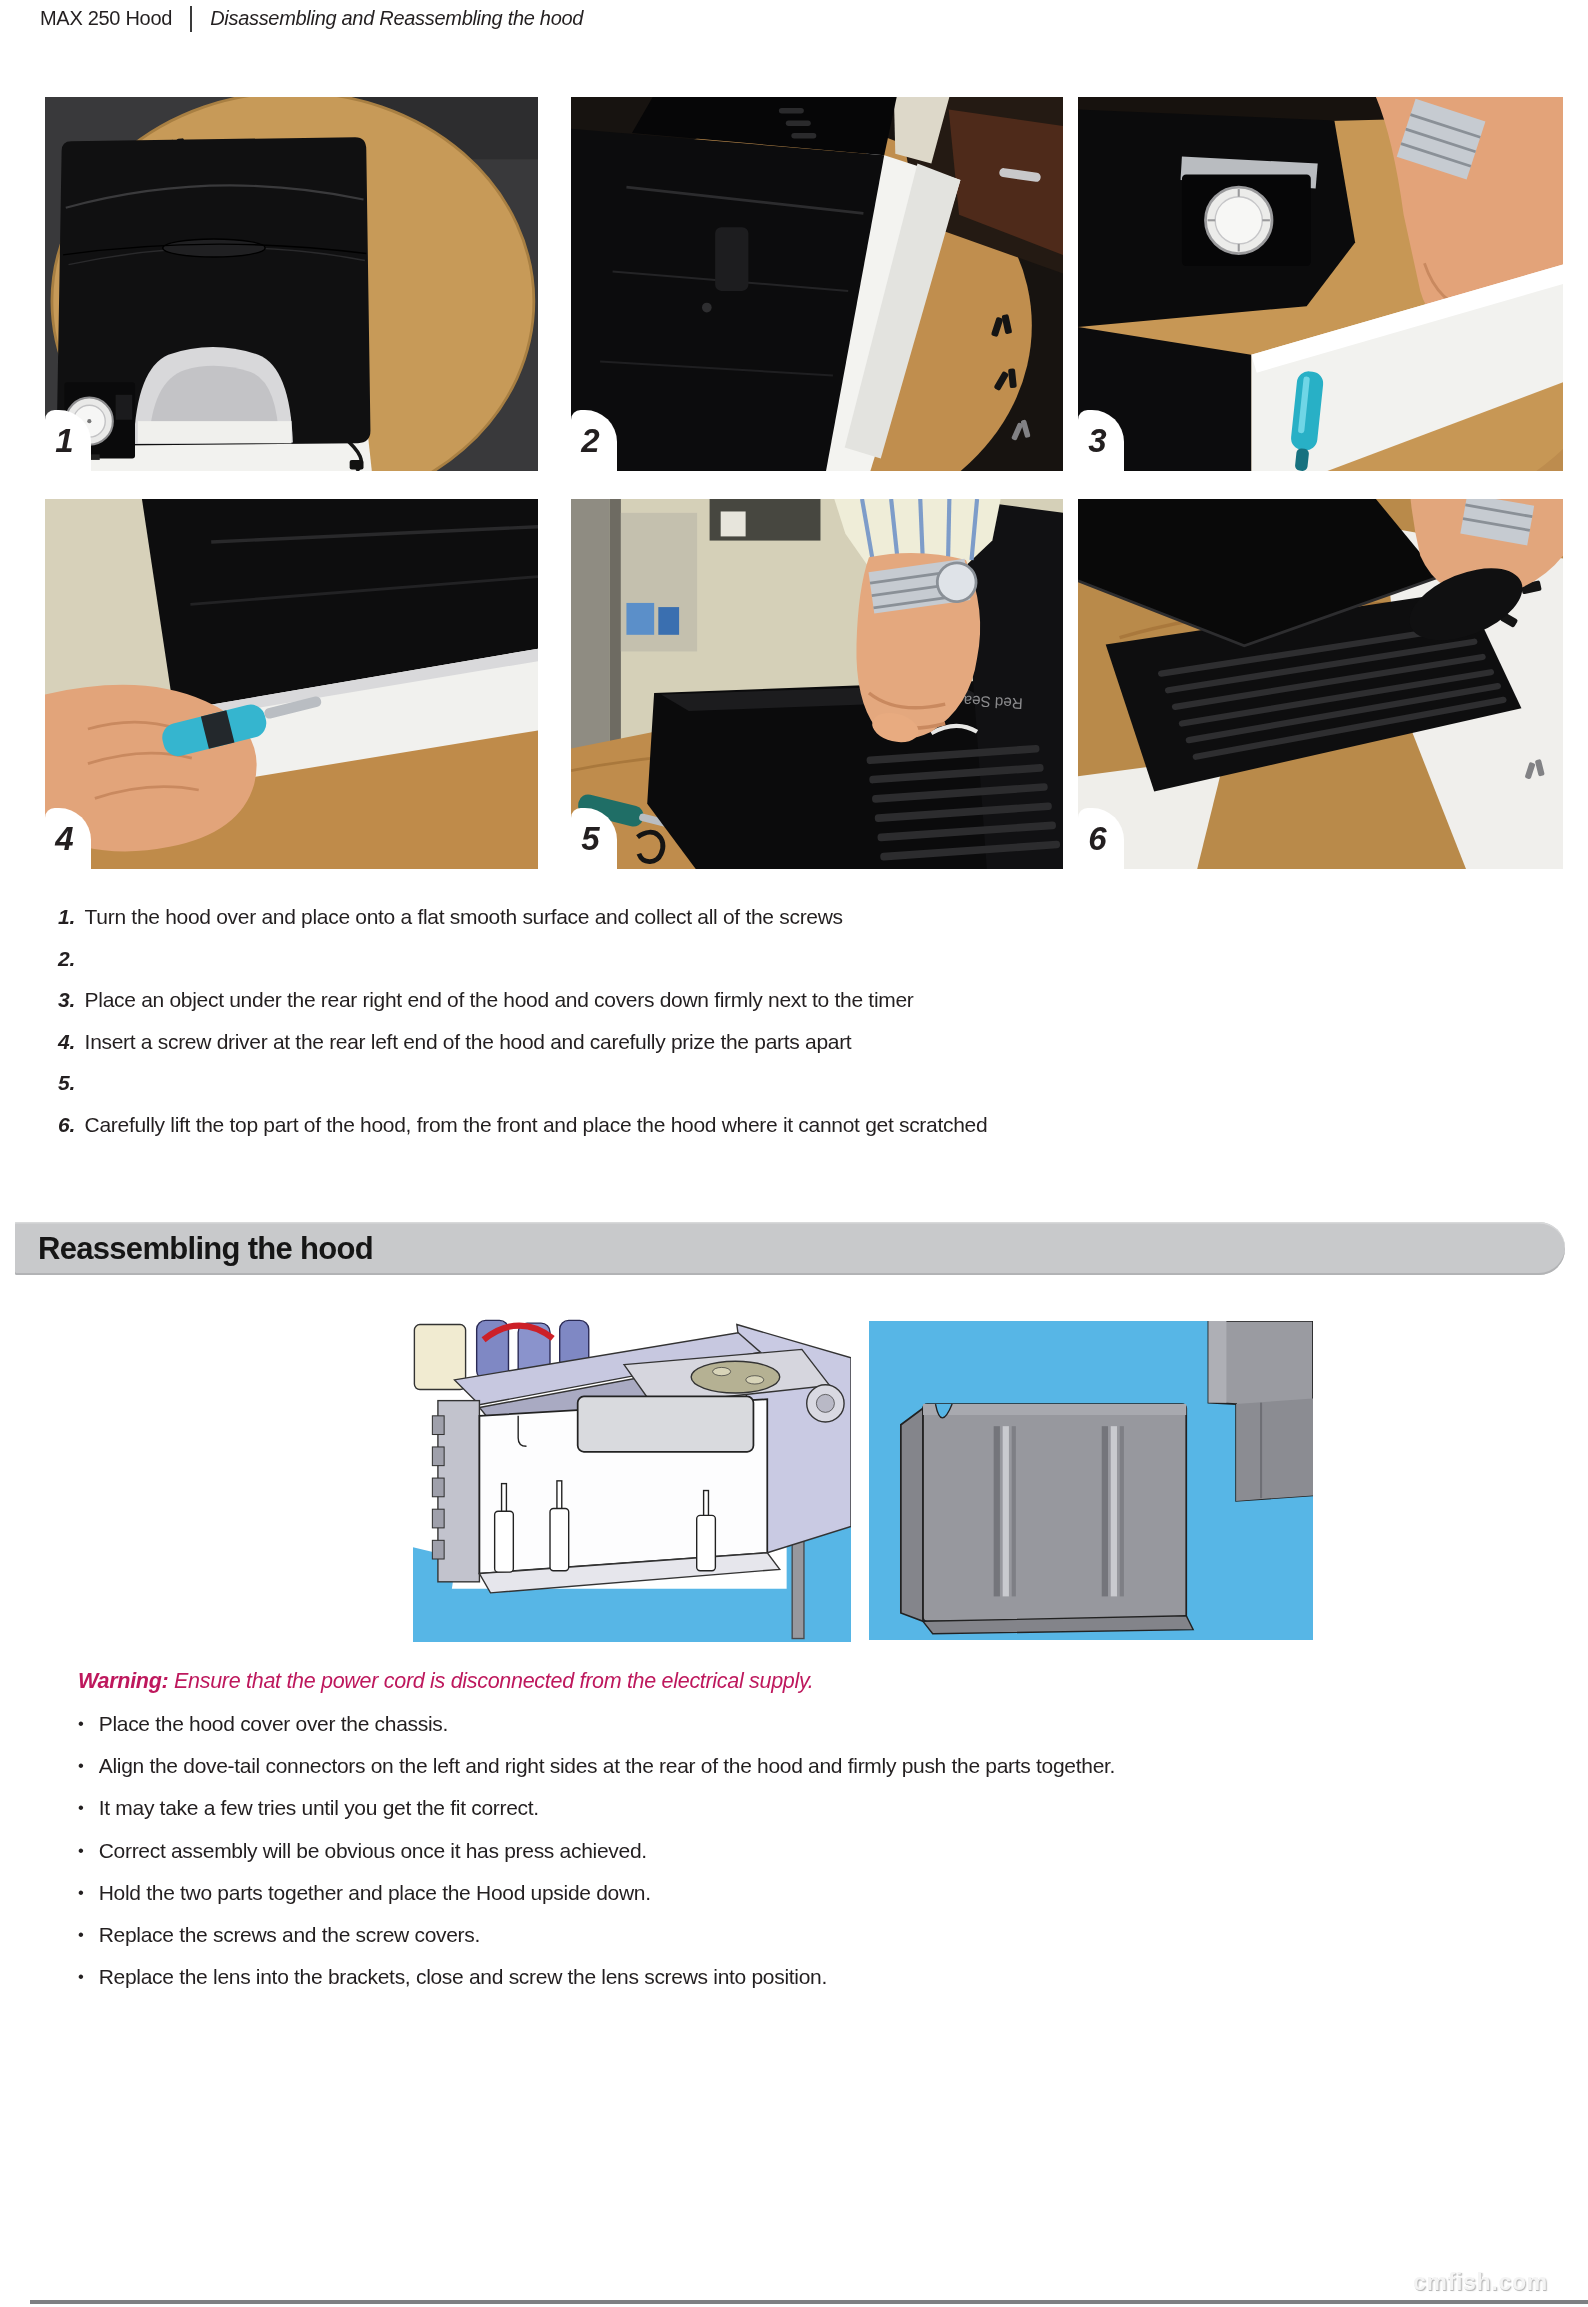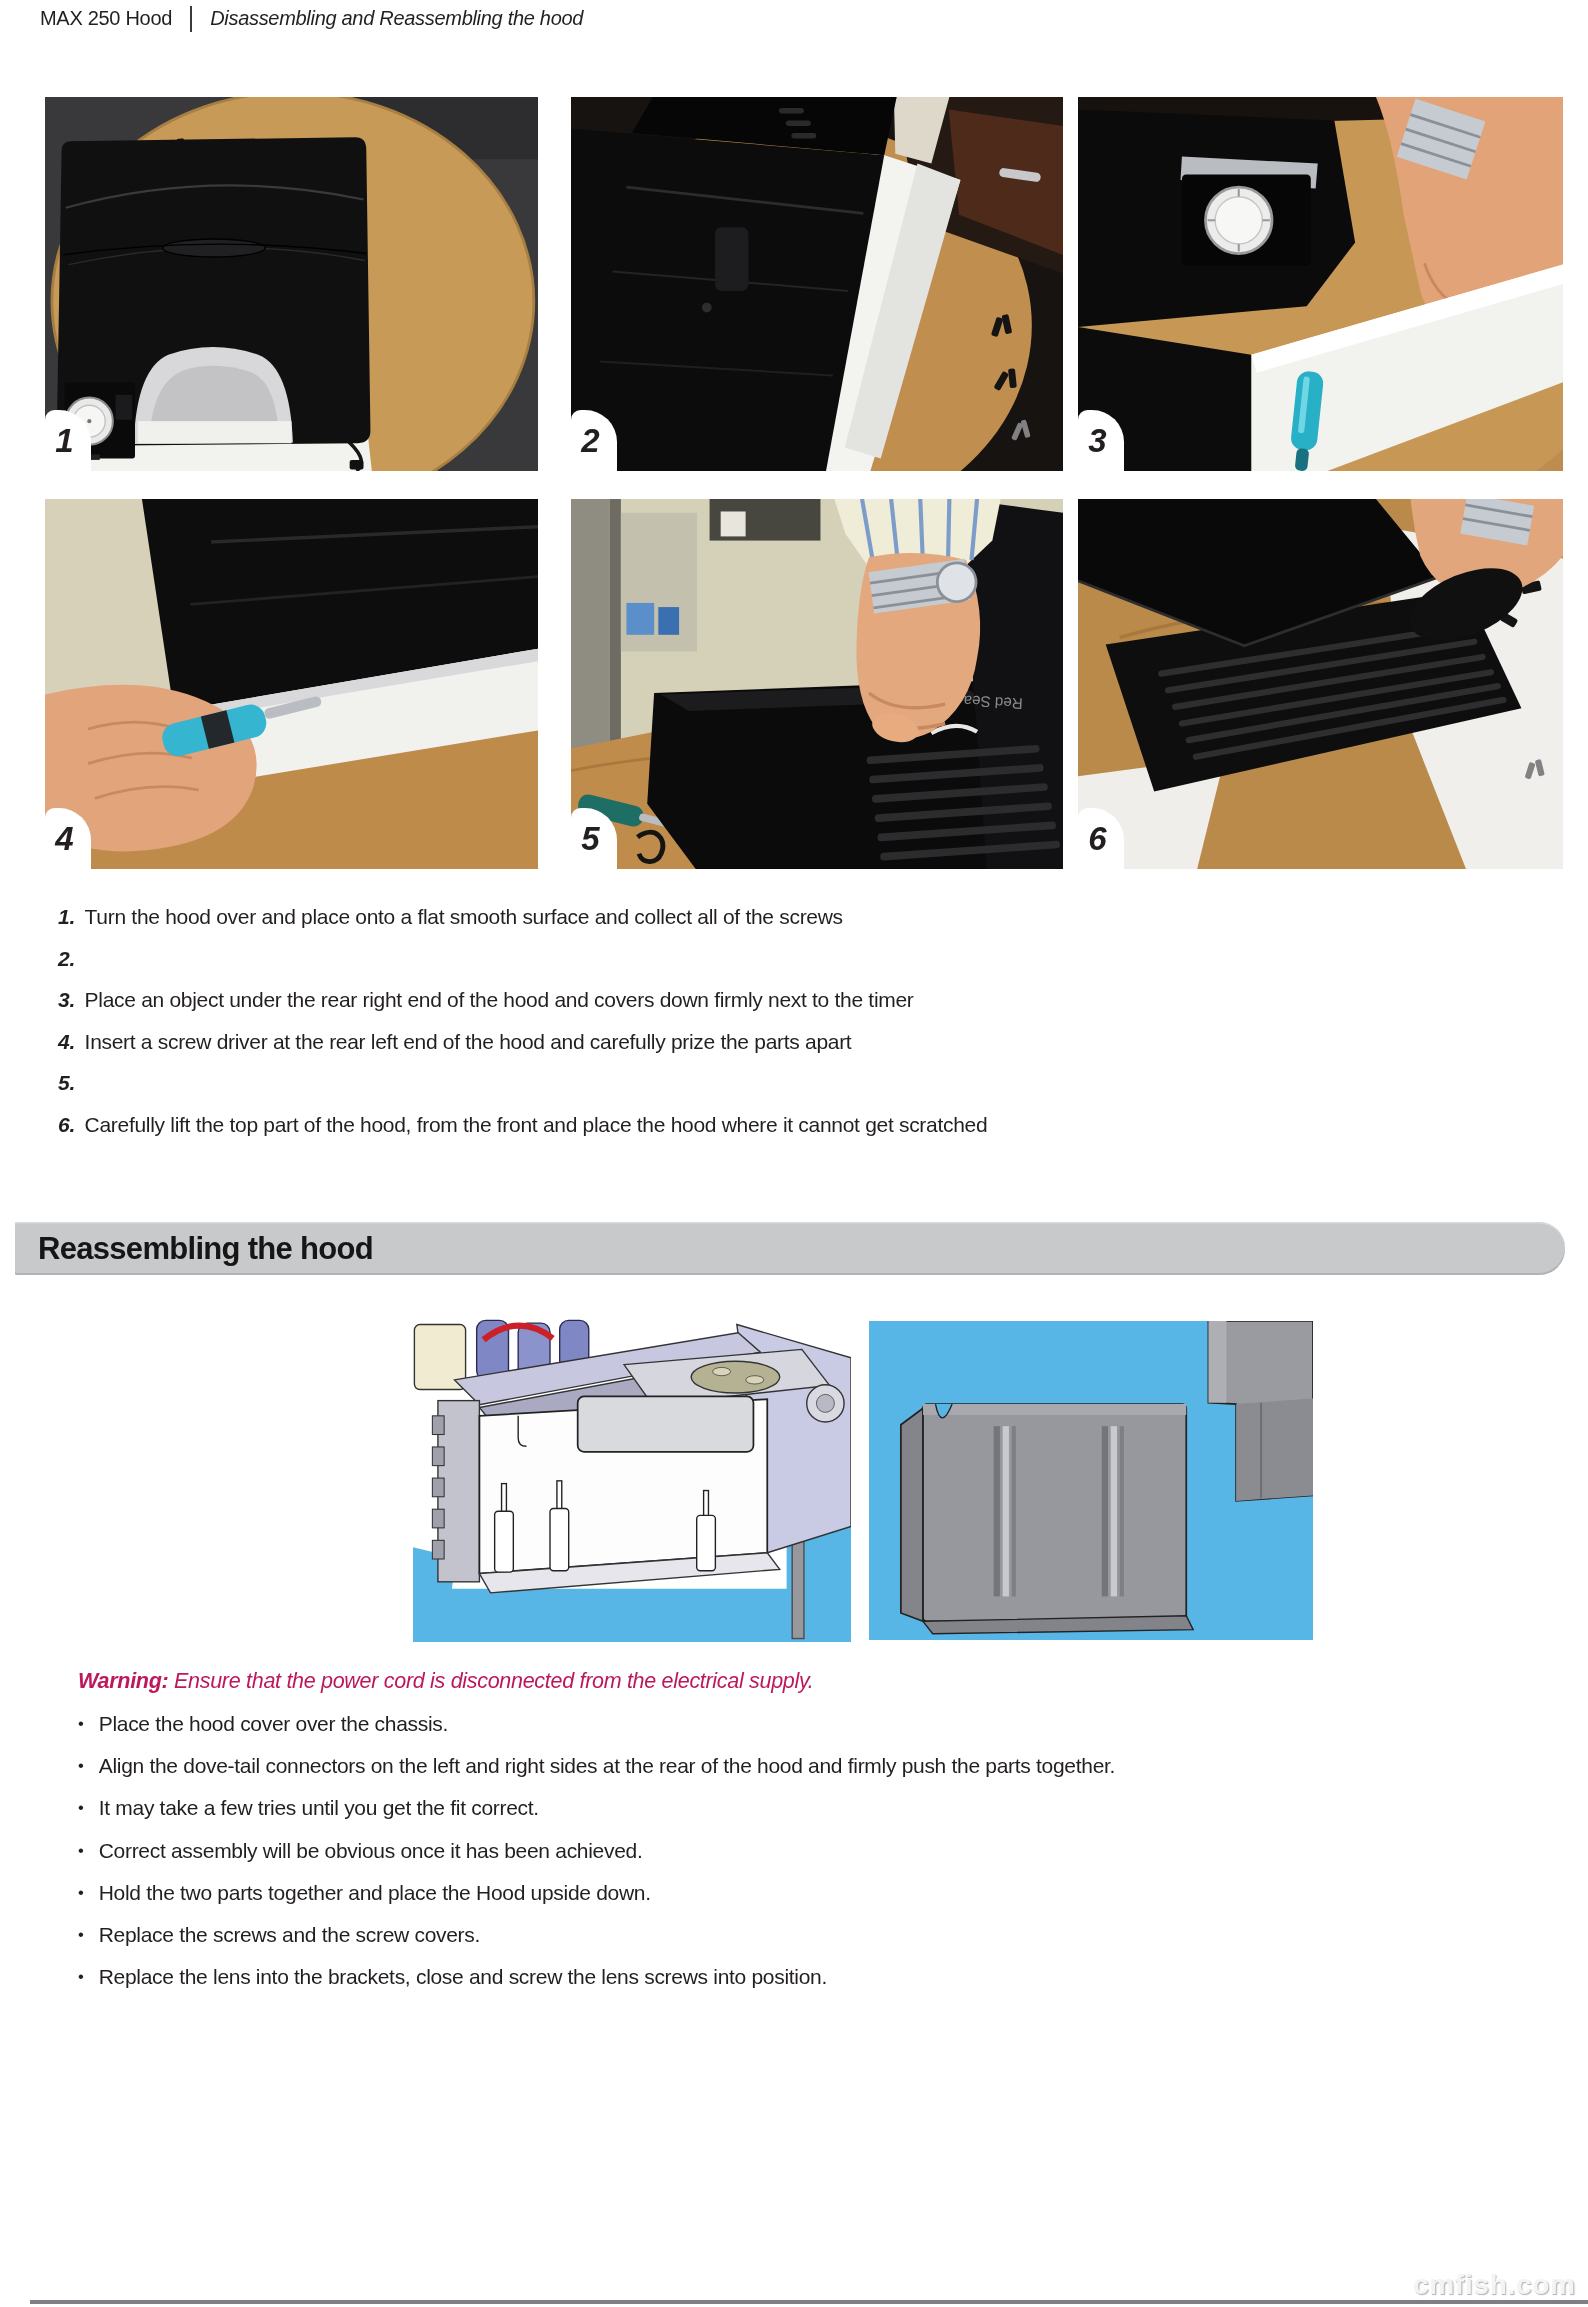--- a/index.html
+++ b/index.html
@@ -50,21 +50,21 @@
   .warning .wlabel { font-weight:bold; }
 
   
   .bullets { position:absolute; left:78px; top:1712px; width:1454px; display:flex; flex-direction:column; gap:18.7px;
              font-size:21px; color:#231f20; letter-spacing:-0.3px; }
   .bullet { display:flex; gap:15.2px; line-height:23.5px; }
   .bullet .dot { font-size:16.6px; line-height:23.5px; color:#231f20; }
 
   
   .bottom-rule { position:absolute; left:30px; top:2300px; width:1559px; height:3.5px; background:#7e8083; }
-  .watermark { position:absolute; left:1413px; top:2269px; font-size:28px; font-weight:bold; color:#f4f4f4;
+  .watermark { position:absolute; left:1413px; top:2269px; font-size:23px; font-weight:bold; color:#f4f4f4;
                letter-spacing:0.7px; text-shadow: 0.7px 0.7px 0 #b9b9b9, -0.7px -0.7px 0 #ffffff, 1.4px 1.4px 1.4px #cfcfcf; }
 </style>
 </head>
 <body>
 
 <div class="page">
 
   <div class="doc-header">
     <span>MAX 250 Hood</span>
     <span class="sep"></span>
@@ -421,21 +421,21 @@
     <div class="bullet">
         <span class="dot">•</span>
         <span>Align the dove-tail connectors on the left and right sides at the rear of the hood and firmly push the parts together.</span>
       </div>
     <div class="bullet">
         <span class="dot">•</span>
         <span>It may take a few tries until you get the fit correct.</span>
       </div>
     <div class="bullet">
         <span class="dot">•</span>
-        <span>Correct assembly will be obvious once it has been achieved.</span>
+        <span>Correct assembly will be obvious once it has press achieved.</span>
       </div>
     <div class="bullet">
         <span class="dot">•</span>
         <span>Hold the two parts together and place the Hood upside down.</span>
       </div>
     <div class="bullet">
         <span class="dot">•</span>
         <span>Replace the screws and the screw covers.</span>
       </div>
     <div class="bullet">

